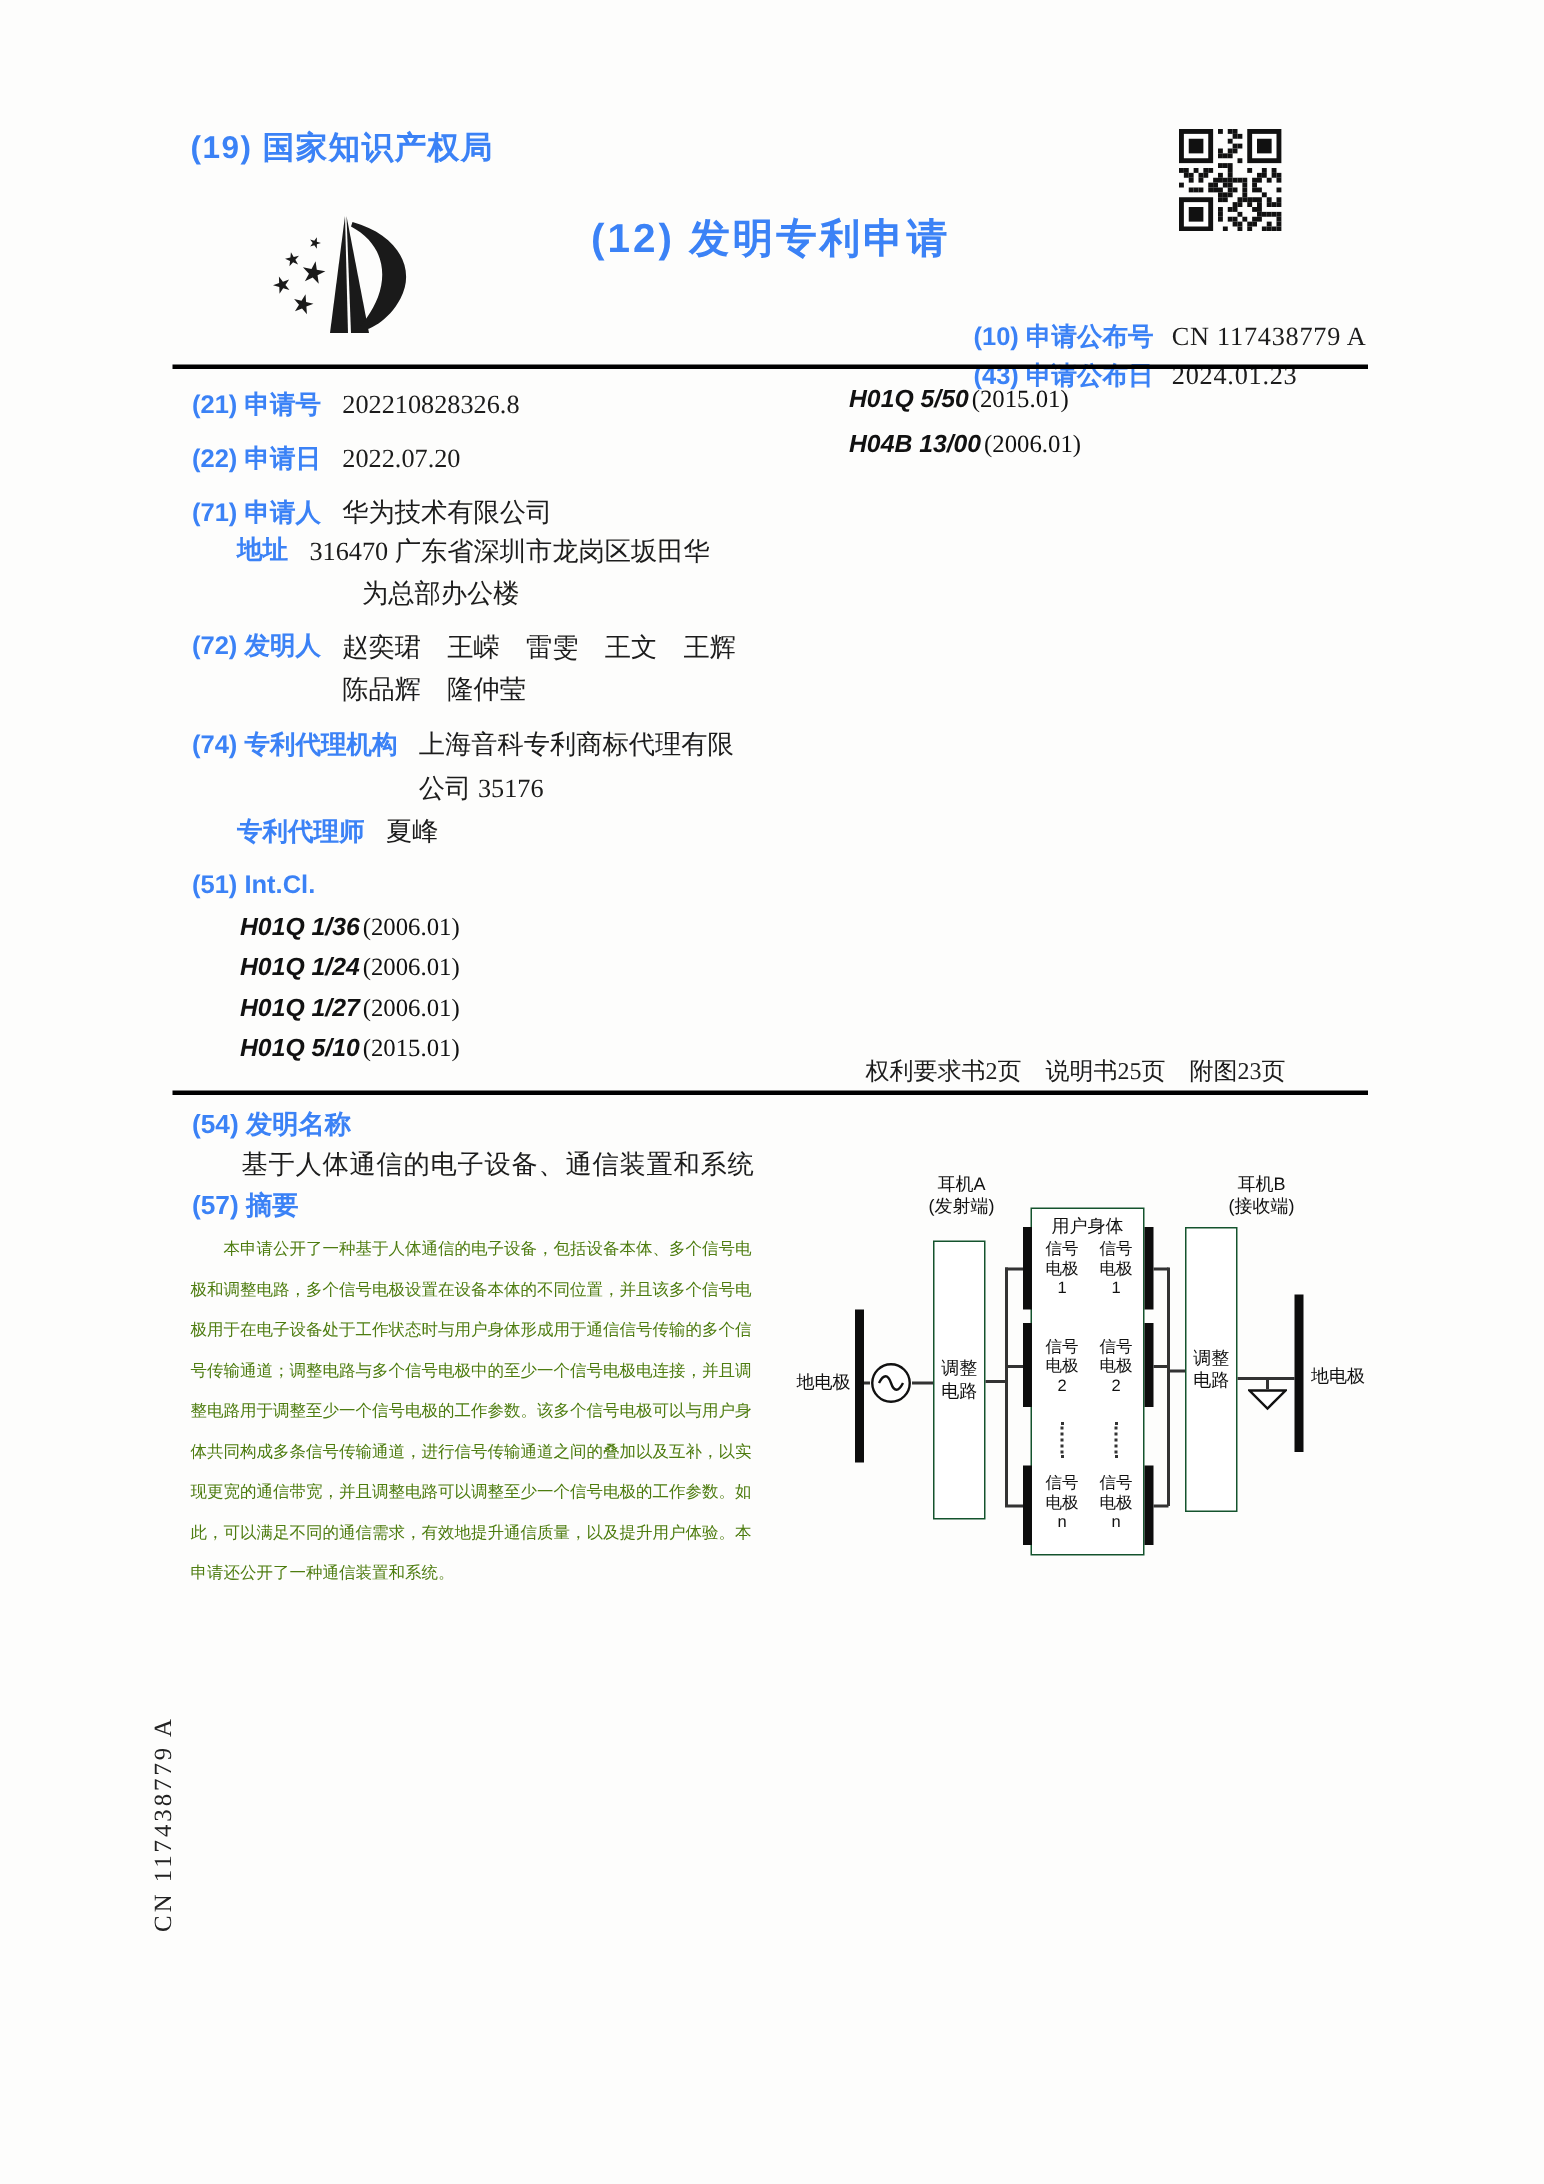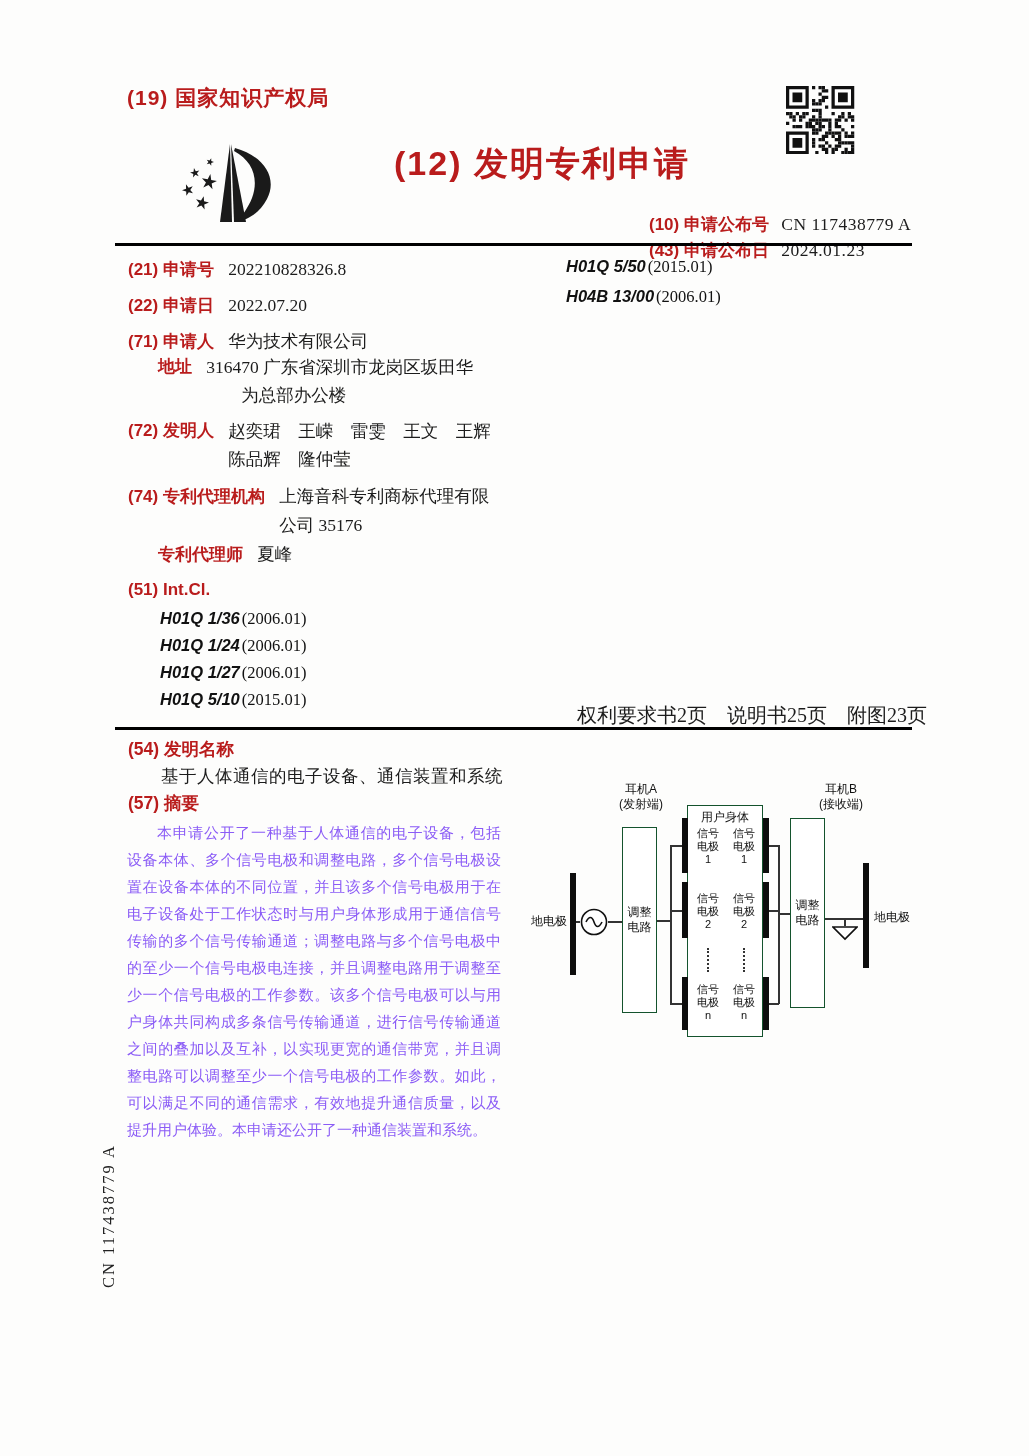--- a/index.html
+++ b/index.html
@@ -9,52 +9,52 @@
     width:1029px; height:1456px;
     background:#fdfdfc;
     margin:0 auto;
     overflow:hidden;
     color:#111;
     font-family:"Liberation Serif","DejaVu Serif",serif;
   }
   .lbl {
     font-family:"Liberation Sans","DejaVu Sans",sans-serif;
     font-weight:bold;
-    color:#b91c1c;
+    color:#3b82f6;
   }
   .val { font-family:"Liberation Serif","DejaVu Serif",serif; color:#1c1c1c; }
   .abs { position:absolute; }
   .pre { white-space:pre-line; }
 
   
   .office   { left:127px; top:84px;  font-size:21px; letter-spacing:1px; }
-  .doc-type { left:394px; top:141px; font-size:34px; letter-spacing:2px; }
+  .doc-type { left:394px; top:141px; font-size:27px; letter-spacing:2px; }
   .pub-line { font-size:17px;margin-top:17px; }
   .pub-no   { left:649px; top:196px; }
   .pub-date { left:649px; top:222px; }
   .pub-line .val { font-size:17.5px; letter-spacing:0.5px; }
   .rule { position:absolute; left:115px; width:797px; height:3px; background:#000; }
   .rule1 { top:243px; } .rule2 { top:727px; }
 
   
   .row { position:absolute; font-size:17px; line-height:28px; }
   .row .lbl { font-size:17px; }
   .row .val { margin-left:10px; font-size:17.5px; }
   .vblock { display:inline-block; vertical-align:top; }
   .cls-code { font-family:"Liberation Sans","DejaVu Sans",sans-serif; font-style:italic; font-weight:bold; font-size:16.5px;text-align:center; }
   .cls-ver  { font-size:16.5px; margin-left:2px; }
 
   
   .sec-lbl { font-size:17.5px; }
   .title-val { font-size:17.5px; letter-spacing:0.5px; }
   .abstract {
     left:127px; top:820px; width:374px;
-    font-size:15px; line-height:27px;
+    font-size:11px; line-height:27px;
     text-align:justify; text-indent:2em;
-    color:#8b5cf6;
+    color:#4d7c0f;
   }
 
   
   .diagram { left:530px; top:780px; width:395px; height:285px;
     font-family:"Liberation Sans","DejaVu Sans",sans-serif; font-size:12px; color:#111; }
   .d { position:absolute; }
   .dbox { border:1px solid #14532d; background:#fff; }
   .dwire { background:#333; }
   .dbar { background:#0d0d0d; }
   .dlabel { text-align:center; line-height:15px; }
@@ -301,21 +301,21 @@
   <div class="row" style="left:160px; top:685px;">
     <span class="cls-code">H01Q 5/10</span><span class="cls-ver">(2015.01)</span>
   </div>
 
   <div class="row" style="left:566px; top:252px;">
     <span class="cls-code">H01Q 5/50</span><span class="cls-ver">(2015.01)</span>
   </div>
   <div class="row" style="left:566px; top:282px;">
     <span class="cls-code">H04B 13/00</span><span class="cls-ver">(2006.01)</span>
   </div>
-  <div class="row val" style="left:577px; top:701px; font-size:20px;text-align:right;">权利要求书2页　说明书25页　附图23页</div>
+  <div class="row val" style="left:577px; top:701px; font-size:16px;text-align:right;">权利要求书2页　说明书25页　附图23页</div>
 
   <div class="rule rule2"></div>
 
   <div class="abs lbl sec-lbl" style="left:128px; top:737px;">(54) 发明名称</div>
   <div class="abs val title-val" style="left:161px; top:764px;">基于人体通信的电子设备、通信装置和系统</div>
   <div class="abs lbl sec-lbl" style="left:128px; top:791px;">(57) 摘要</div>
   <div class="abs abstract">本申请公开了一种基于人体通信的电子设备，包括设备本体、多个信号电极和调整电路，多个信号电极设置在设备本体的不同位置，并且该多个信号电极用于在电子设备处于工作状态时与用户身体形成用于通信信号传输的多个信号传输通道；调整电路与多个信号电极中的至少一个信号电极电连接，并且调整电路用于调整至少一个信号电极的工作参数。该多个信号电极可以与用户身体共同构成多条信号传输通道，进行信号传输通道之间的叠加以及互补，以实现更宽的通信带宽，并且调整电路可以调整至少一个信号电极的工作参数。如此，可以满足不同的通信需求，有效地提升通信质量，以及提升用户体验。本申请还公开了一种通信装置和系统。</div>
 
   <div class="abs diagram">
 

